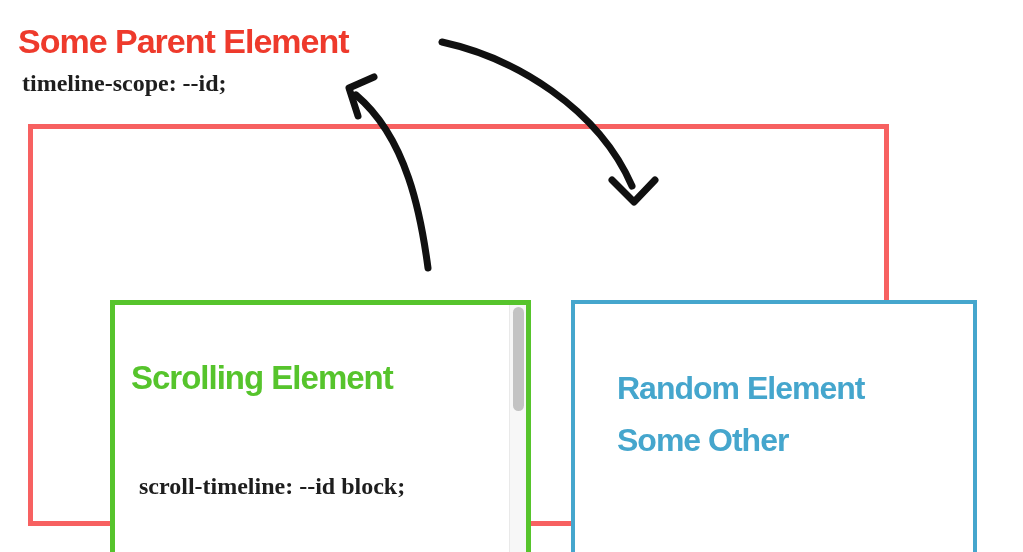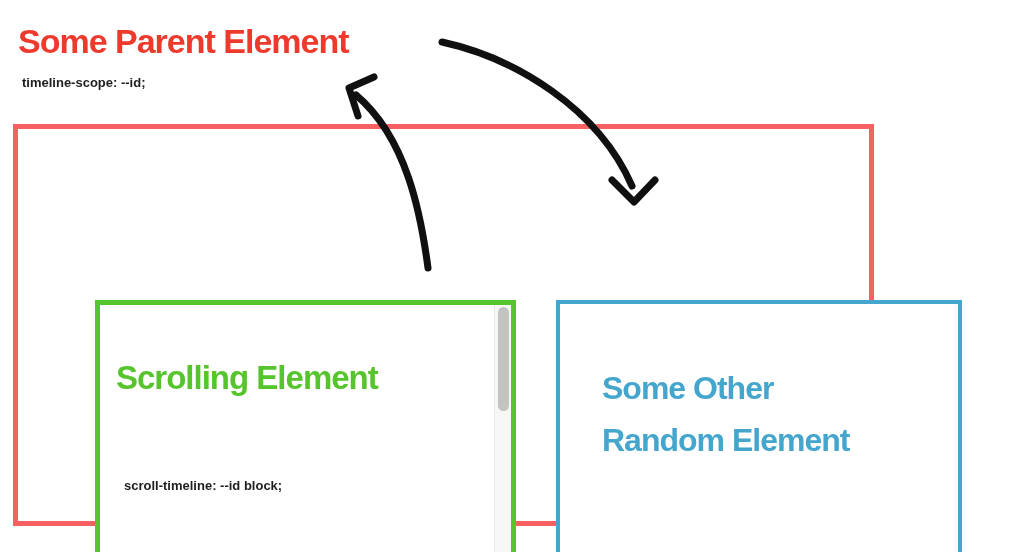--- a/index.html
+++ b/index.html
@@ -14,29 +14,29 @@
   .parent-title{
     position:absolute;left:18px;top:22px;
     font-size:34px;font-weight:bold;letter-spacing:-1px;
     color:var(--parent-title,#ee3a2c);
     white-space:nowrap;
   }
   .parent-code{
     position:absolute;left:22px;top:70px;
   }
   .code{
-    font-family:Liberation Sans, sans-serif;
-    font-weight:bold;font-size:13px;line-height:26px;
+    font-family:Liberation Serif, serif;
+    font-weight:bold;font-size:24px;line-height:26px;
     color:var(--code-text,#1e1e1e);
     white-space:nowrap;
     text-align:right;
   }
   
   .parent-box{
-    position:absolute;left:13px;top:124px;
+    position:absolute;left:28px;top:124px;
     width:861px;height:402px;box-sizing:border-box;
     border:5px solid var(--parent-border,#f76161);
     background:transparent;
   }
   .scroll-box{
     position:absolute;left:77px;top:171px;
     width:421px;height:305px;box-sizing:border-box;
     border:5px solid var(--scroll-accent,#56c42c);
     background:#ffffff;
   }
@@ -104,22 +104,22 @@
     <div class="scroll-box">
       <div class="scroll-title">Scrolling Element</div>
       <div class="scroll-code code">scroll-timeline: --id block;</div>
       <div class="scrollbar">
         <div class="scrollbar-thumb"></div>
       </div>
     </div>
 
     <div class="other-box">
       <div class="other-title">
+        <div>Random Element</div>
         <div>Some Other</div>
-        <div>Random Element</div>
       </div>
     </div>
 
   </div>
 
   <svg class="arrows" width="1023" height="552" viewBox="0 0 1023 552" aria-hidden="true">
     <g>
       <path d="M442,42 C515,58 598,108 632,186"></path>
       <path d="M612,180 L634,202 L655,180"></path>
     </g>

